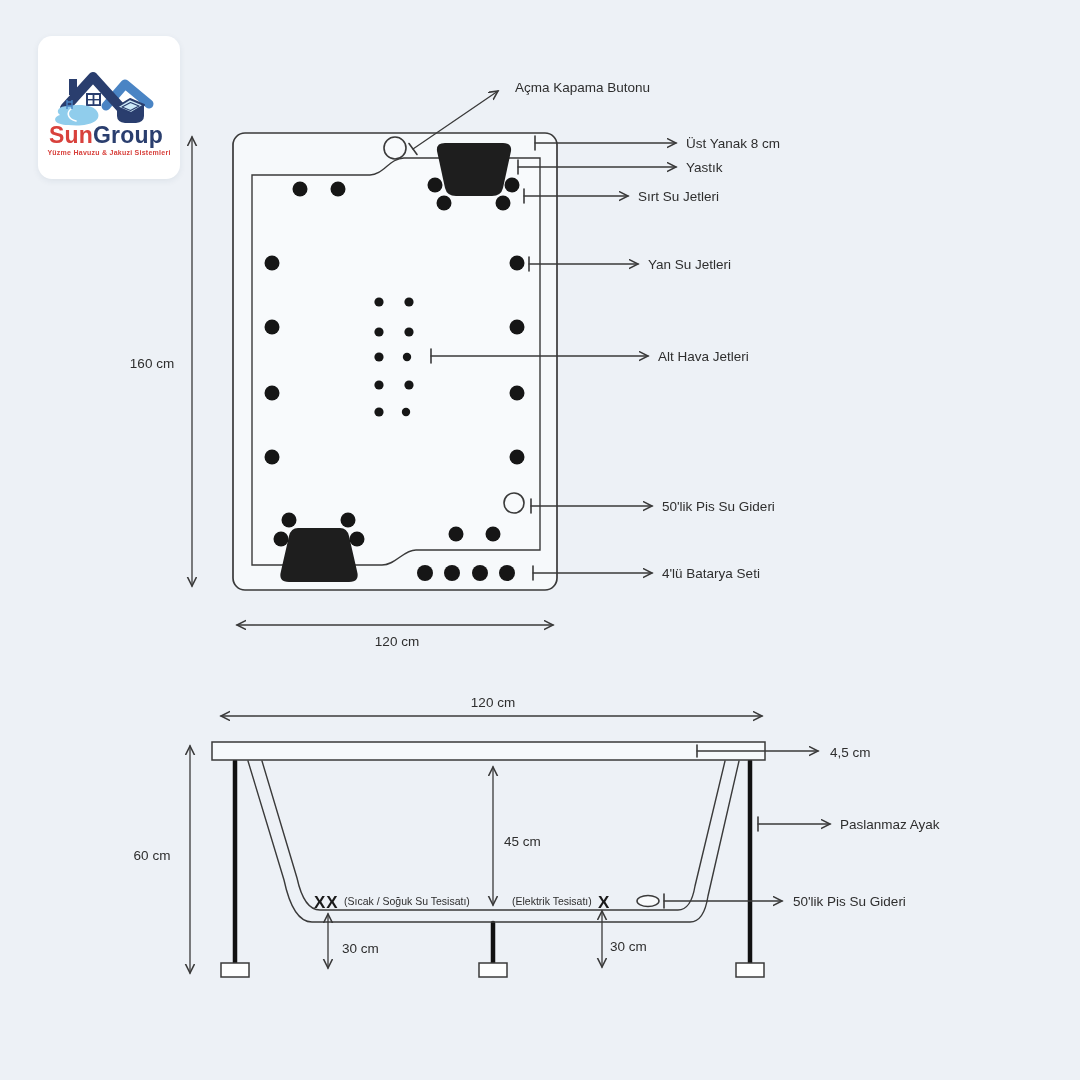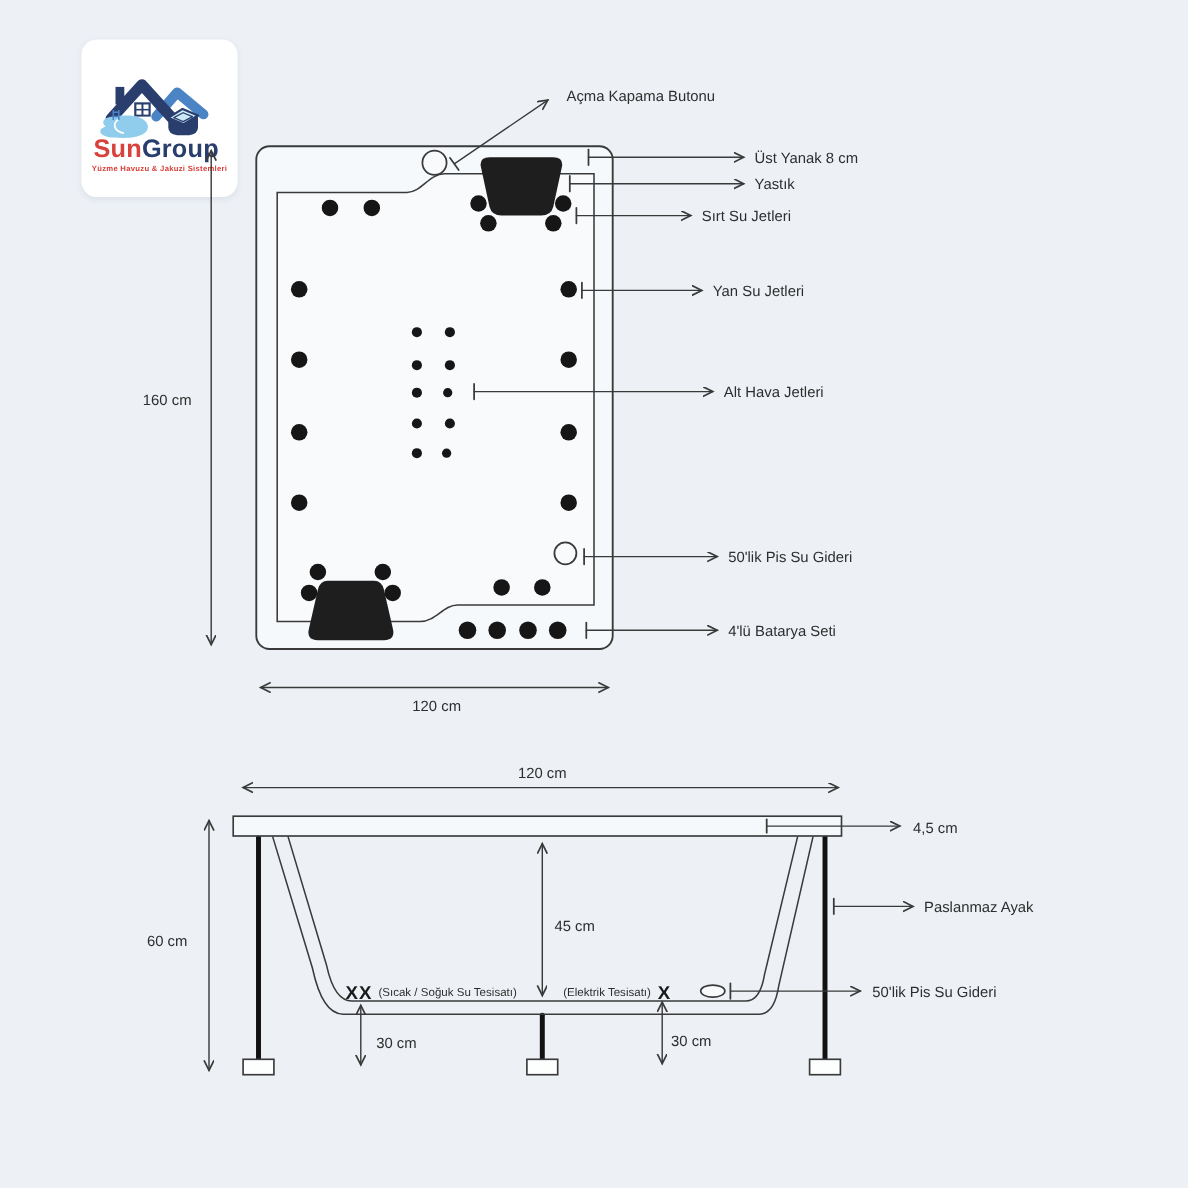--- a/index.html
+++ b/index.html
@@ -2,21 +2,21 @@
 <html><head>
 <meta charset="utf-8">
 <style>
   html,body{margin:0;padding:0;}
   body{width:1080px;height:1080px;background:#edf1f6;font-family:"Liberation Sans",sans-serif;}
   .canvas{position:relative;width:1080px;height:1080px;background:#edf1f6;overflow:hidden;}
   .logo-card{
     position:absolute;left:38px;top:36px;width:142px;height:143px;
     background:#ffffff;border-radius:14px;
     box-shadow:0 2px 6px rgba(40,60,90,.08);
-    display:flex;flex-direction:column;align-items:center;margin-left:36px;
+    display:flex;flex-direction:column;align-items:center;
   }
   .diagram{position:absolute;left:0;top:0;width:1080px;height:1080px;}
   .lbl{font-size:13.5px;fill:#2e2e2e;}
   .lbl-small{font-size:10.5px;fill:#2e2e2e;}
   .lbl-mark{font-size:17px;font-weight:bold;fill:#1a1a1a;letter-spacing:1px;}
   .brand{font-size:23px;font-weight:bold;letter-spacing:.2px;}
   .tagline{font-size:7px;font-weight:bold;letter-spacing:.25px;}
 </style>
 </head>
 <body>

